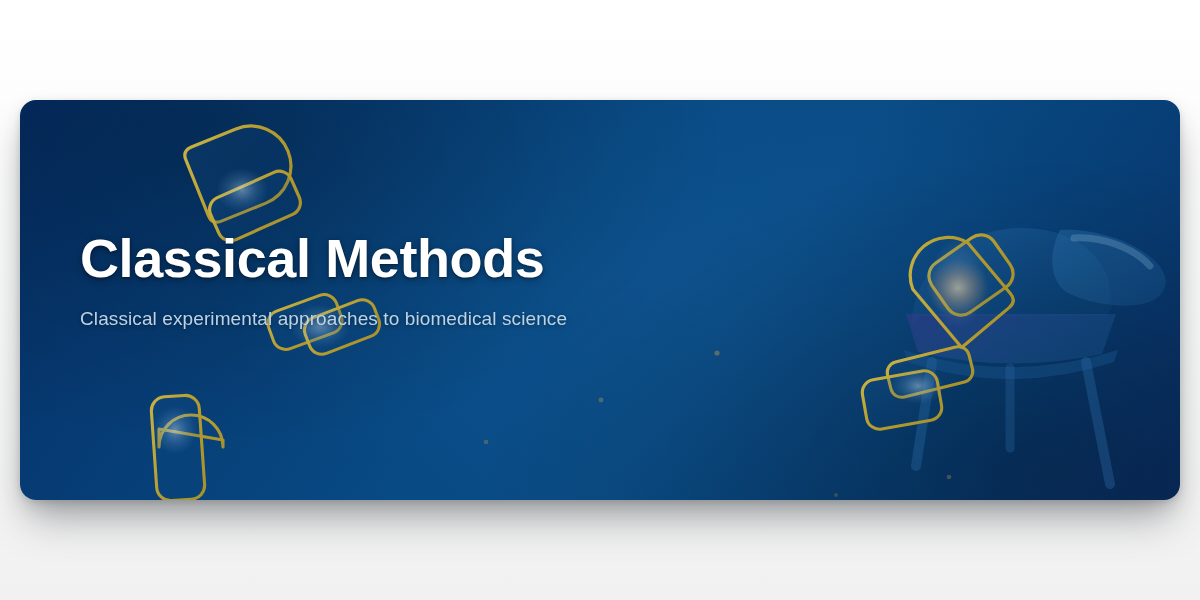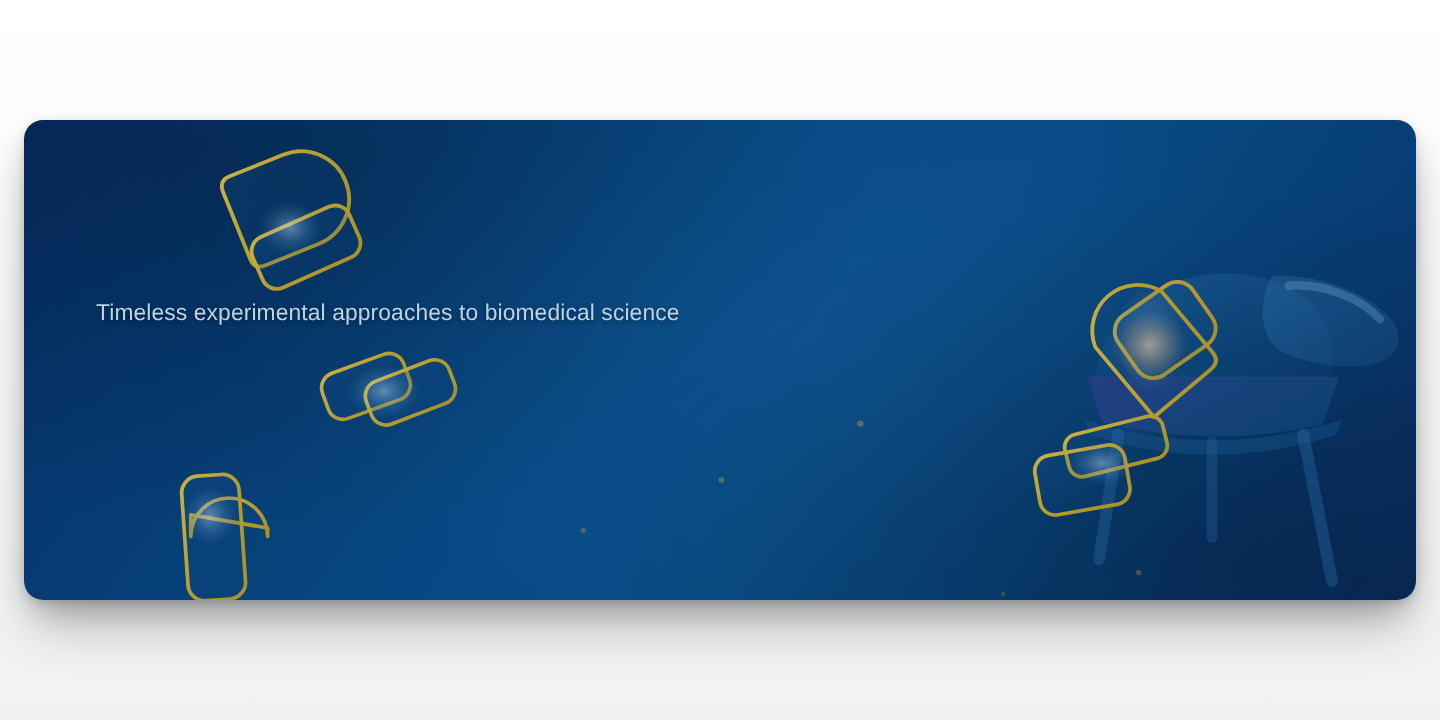--- a/index.html
+++ b/index.html
@@ -257,16 +257,17 @@
         <circle cx="697" cy="253" r="2.6" fill="#9a8b55" opacity="0.55"></circle>
         <circle cx="581" cy="300" r="2.4" fill="#9a8b55" opacity="0.48"></circle>
         <circle cx="466" cy="342" r="2.3" fill="#9a8b55" opacity="0.42"></circle>
         <circle cx="929" cy="377" r="2.3" fill="#9a8b55" opacity="0.40"></circle>
         <circle cx="816" cy="395" r="2.0" fill="#9a8b55" opacity="0.30"></circle>
       </g>
     </svg>
   </div>
 
   <div class="hero-text">
-    <p class="hero-subtitle">Timeless experimental approaches to biomedical science</p>
+    <h1 class="hero-title">Classical Methods</h1>
+    <p class="hero-subtitle">Classical experimental approaches to biomedical science</p>
   </div>
 
 </div>
 
 </body></html>

